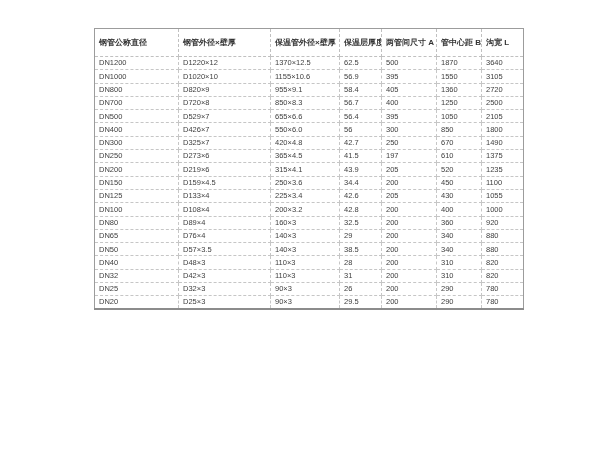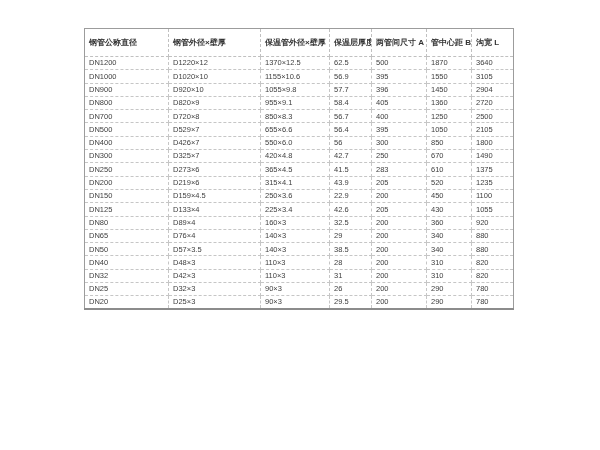--- a/index.html
+++ b/index.html
@@ -9,21 +9,21 @@
     font-family: "Liberation Sans", "DejaVu Sans", sans-serif;
   }
   .page {
     position: relative;
     width: 600px; height: 450px;
     background: #ffffff;
     overflow: hidden;
   }
   table.spec-table {
     position: absolute;
-    left: 84px; top: 28px;
+    left: 94px; top: 28px;
     width: 429px;
     border-collapse: collapse;
     table-layout: fixed;
     border: 1px solid #9c9c9c;
     border-bottom: 2px solid #8c8c8c;
     color: #3a3a3a;
   }
   table.spec-table th {
     height: 28px;
     font-size: 8px;
@@ -94,29 +94,20 @@
         <tr>
           <td>DN1000</td>
           <td>D1020×10</td>
           <td>1155×10.6</td>
           <td>56.9</td>
           <td>395</td>
           <td>1550</td>
           <td>3105</td>
         </tr>
         <tr>
-          <td>DN900</td>
-          <td>D920×10</td>
-          <td>1055×9.8</td>
-          <td>57.7</td>
-          <td>396</td>
-          <td>1450</td>
-          <td>2904</td>
-        </tr>
-        <tr>
           <td>DN800</td>
           <td>D820×9</td>
           <td>955×9.1</td>
           <td>58.4</td>
           <td>405</td>
           <td>1360</td>
           <td>2720</td>
         </tr>
         <tr>
           <td>DN700</td>
@@ -152,52 +143,61 @@
           <td>42.7</td>
           <td>250</td>
           <td>670</td>
           <td>1490</td>
         </tr>
         <tr>
           <td>DN250</td>
           <td>D273×6</td>
           <td>365×4.5</td>
           <td>41.5</td>
-          <td>283</td>
+          <td>197</td>
           <td>610</td>
           <td>1375</td>
         </tr>
         <tr>
           <td>DN200</td>
           <td>D219×6</td>
           <td>315×4.1</td>
           <td>43.9</td>
           <td>205</td>
           <td>520</td>
           <td>1235</td>
         </tr>
         <tr>
           <td>DN150</td>
           <td>D159×4.5</td>
           <td>250×3.6</td>
-          <td>22.9</td>
+          <td>34.4</td>
           <td>200</td>
           <td>450</td>
           <td>1100</td>
         </tr>
         <tr>
           <td>DN125</td>
           <td>D133×4</td>
           <td>225×3.4</td>
           <td>42.6</td>
           <td>205</td>
           <td>430</td>
           <td>1055</td>
         </tr>
         <tr>
+          <td>DN100</td>
+          <td>D108×4</td>
+          <td>200×3.2</td>
+          <td>42.8</td>
+          <td>200</td>
+          <td>400</td>
+          <td>1000</td>
+        </tr>
+        <tr>
           <td>DN80</td>
           <td>D89×4</td>
           <td>160×3</td>
           <td>32.5</td>
           <td>200</td>
           <td>360</td>
           <td>920</td>
         </tr>
         <tr>
           <td>DN65</td>

